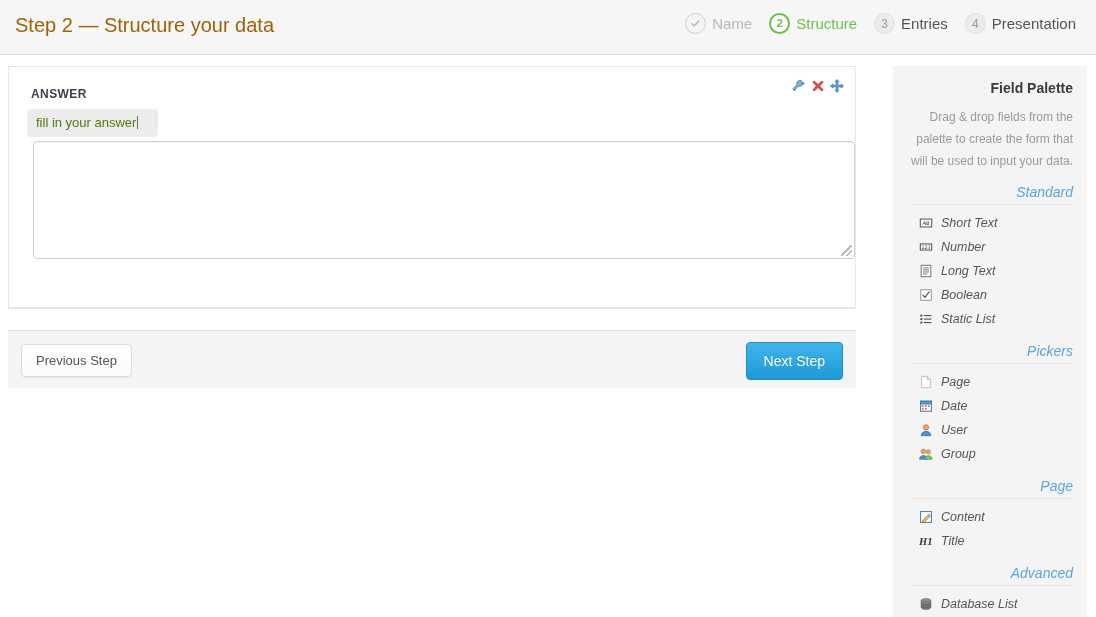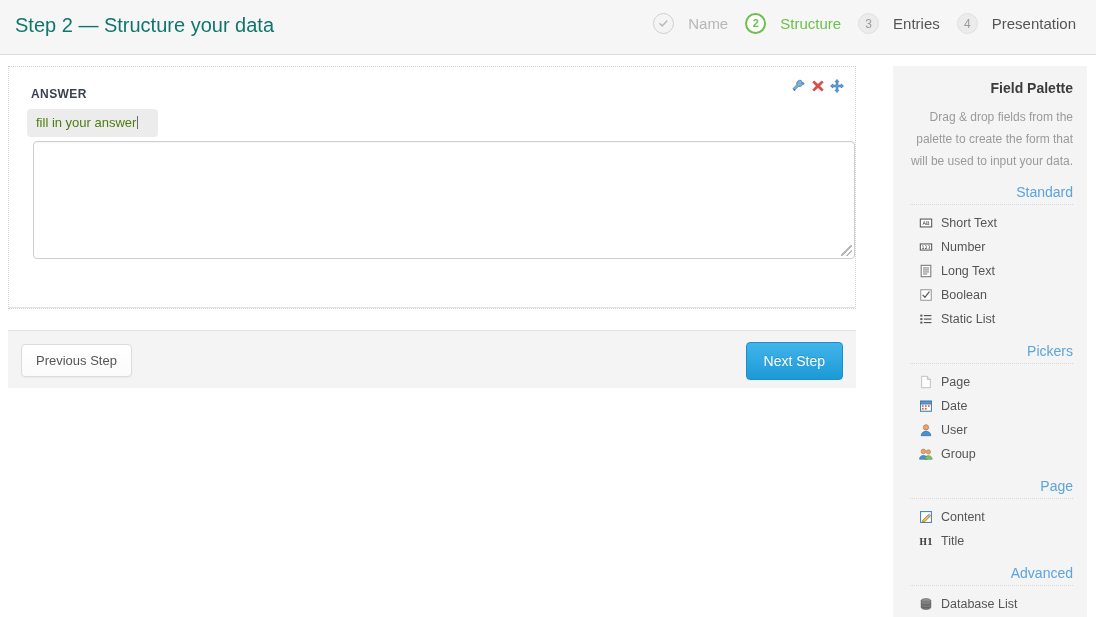--- a/index.html
+++ b/index.html
@@ -15,28 +15,28 @@
 
   
   .header{
     position:absolute;left:0;top:0;width:1096px;height:55px;
     background:#f6f6f6;
     border-bottom:1px solid #dddddd;
     box-sizing:border-box;
   }
   .header-title{
     position:absolute;left:15px;top:14px;
-    font-size:20px;color:#0f766e;font-weight:400;
+    font-size:20px;color:#a16207;font-weight:400;
     white-space:nowrap;
   }
   .steps{
     position:absolute;right:20px;top:13px;
     display:flex;align-items:center;gap:17px;
   }
-  .step{display:flex;align-items:center;gap:14px;white-space:nowrap;}
+  .step{display:flex;align-items:center;gap:6px;white-space:nowrap;}
   .step-badge{
     width:21px;height:21px;border-radius:50%;
     display:flex;align-items:center;justify-content:center;
     font-size:12px;line-height:1;
     background:#ececec;color:#9b9b9b;
     border:1px solid #e0e0e0;
     box-sizing:border-box;
   }
   .step-label{font-size:15px;color:#555;}
   .step.done .step-badge{background:#f4f4f4;color:#b9b9b9;border-color:#cfcfcf;}
@@ -136,21 +136,21 @@
   
   .palette{
     position:absolute;left:893px;top:66px;width:194px;height:551px;
     background:#f4f4f4;
     box-sizing:border-box;
     padding:14px 14px 0 17px;
     text-align:right;
   }
   .palette-title{font-size:14px;font-weight:bold;color:#3b3b3b;margin:0 0 10px 0;}
   .palette-desc{font-size:12px;color:#9a9a9a;line-height:22px;margin:0 0 12px 0;}
-  .pal-group{margin:0 0 2px 0;}
+  .pal-group{margin:0 0 2px 0;font-style:italic;}
   .pal-head{
     font-size:14px;color:#5ba4dd;font-weight:400;
     padding-bottom:4px;margin-bottom:6px;
     border-bottom:1px dotted #d8d8d8;
   }
   .pal-item{
     display:flex;align-items:center;gap:8px;
     height:24px;padding-left:9px;
     font-size:12.5px;color:#555;
     cursor:move;

